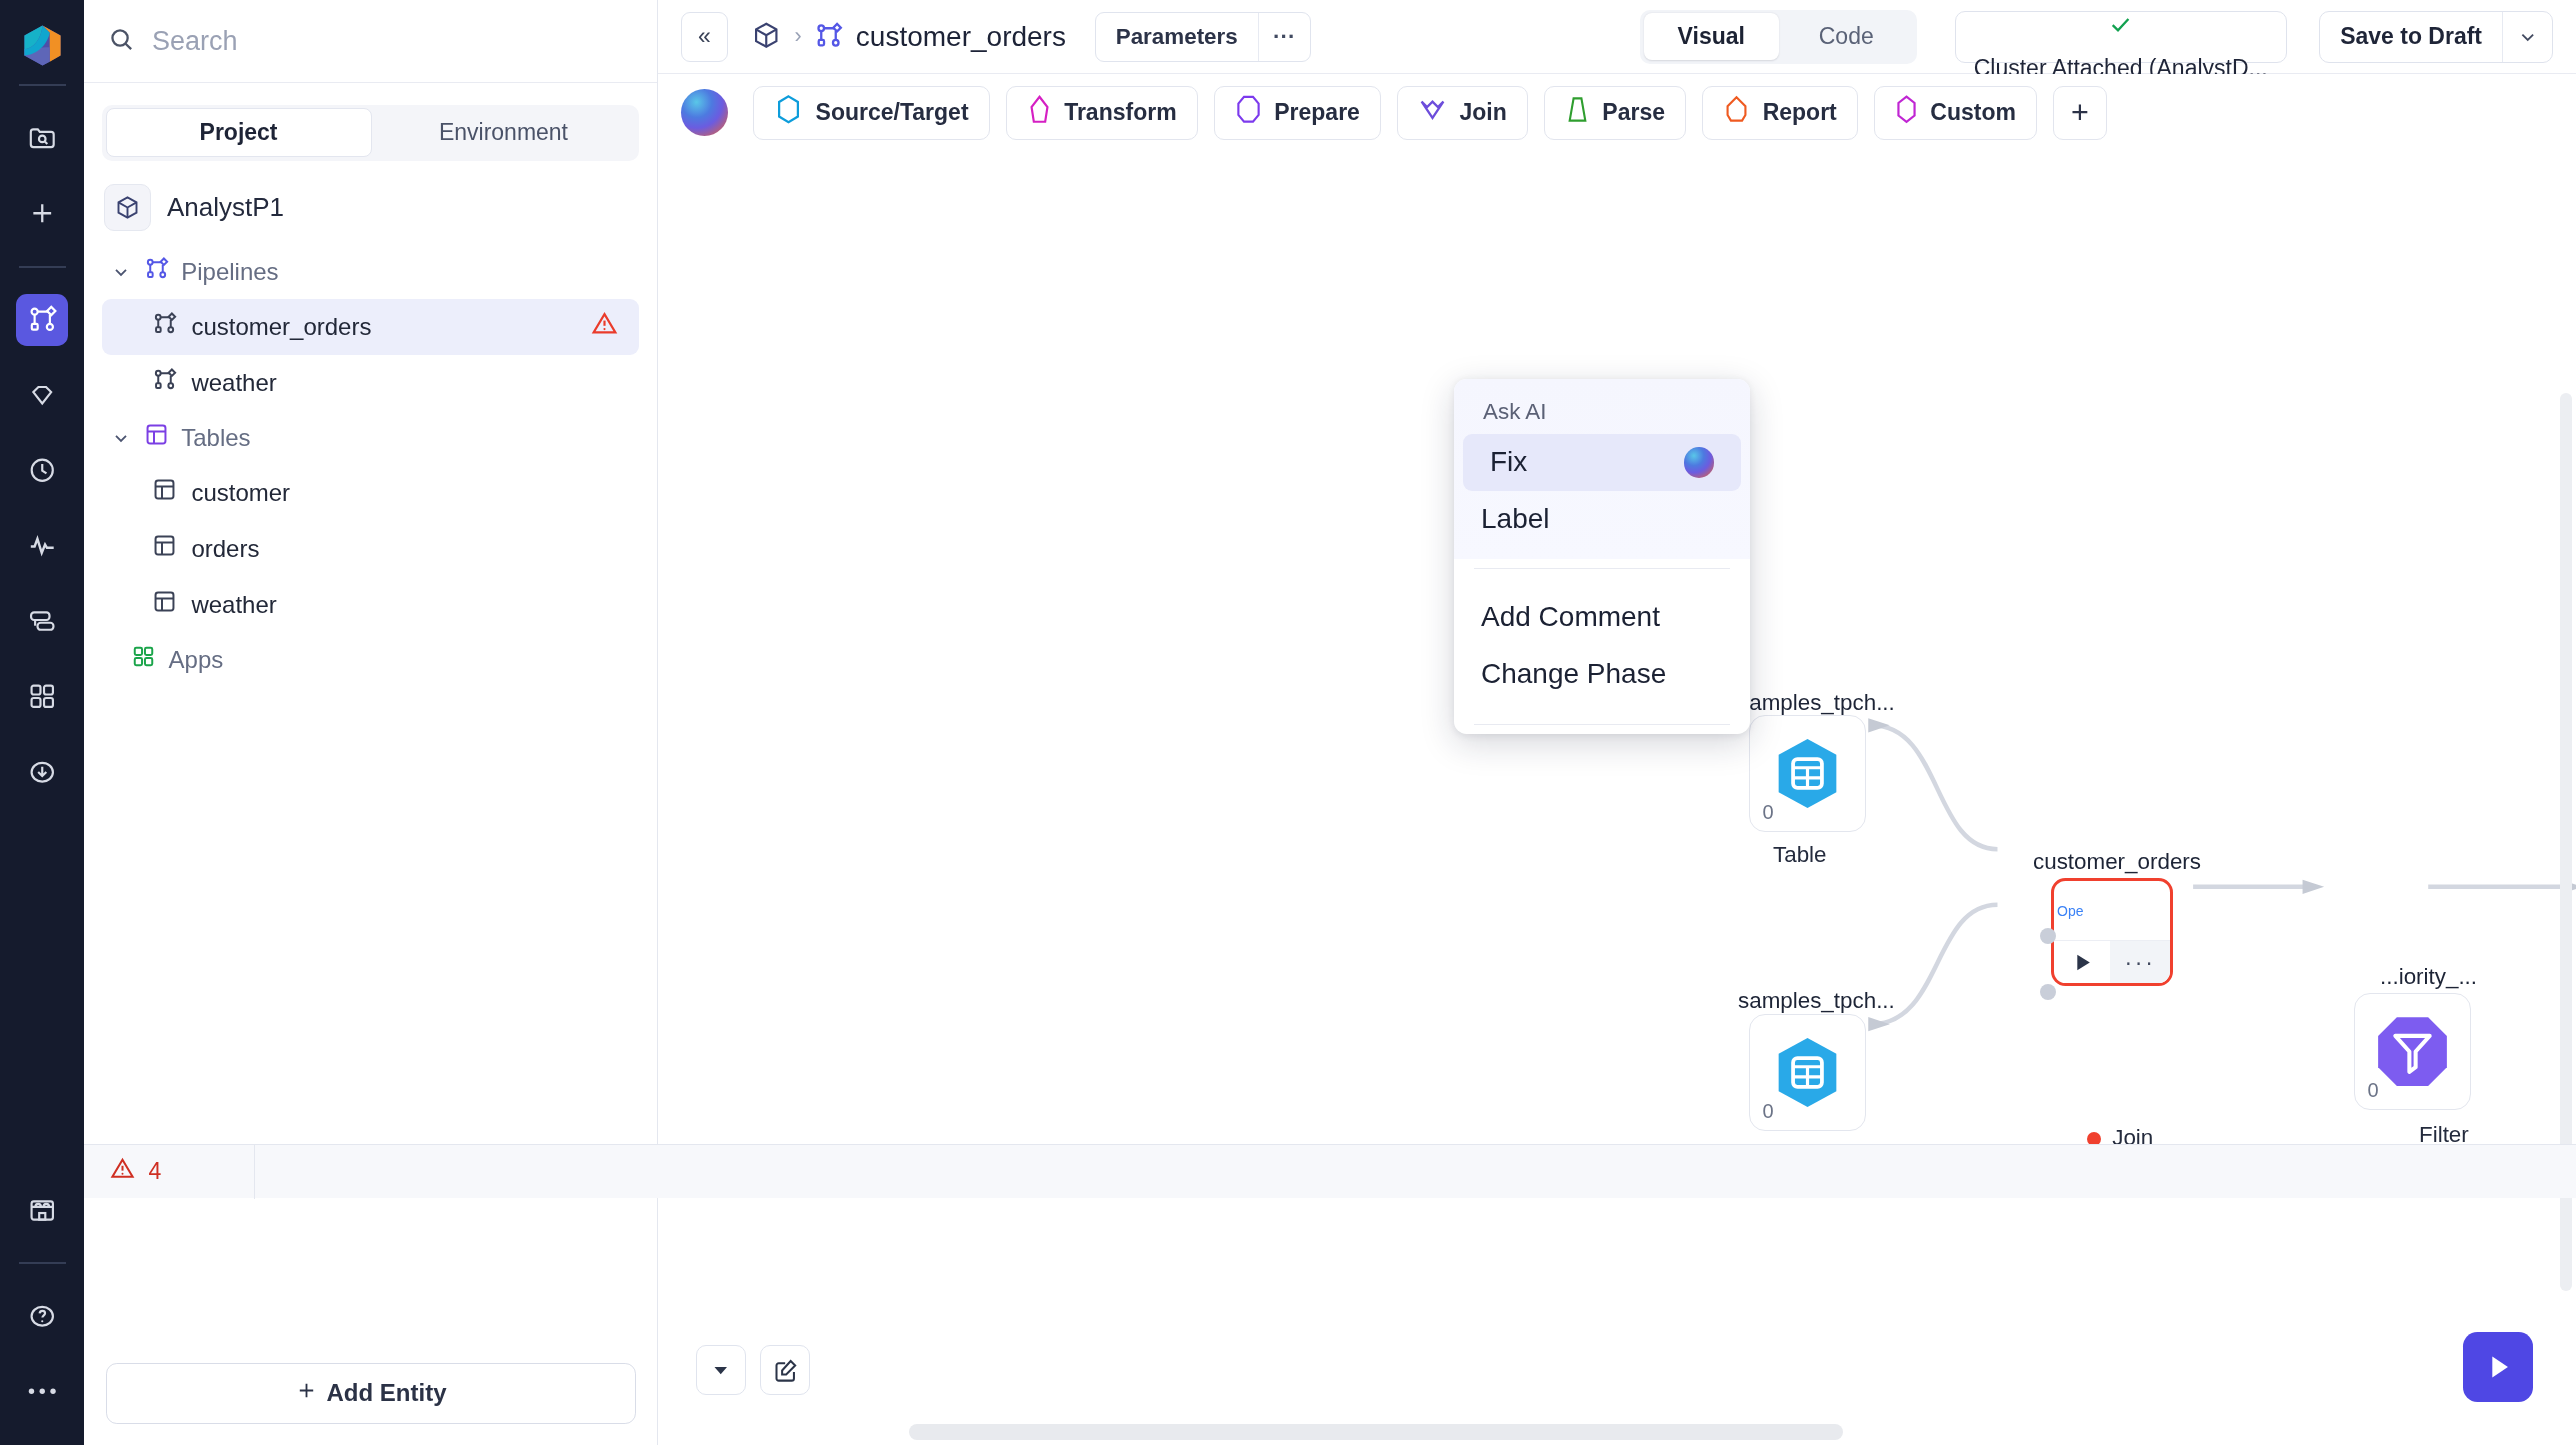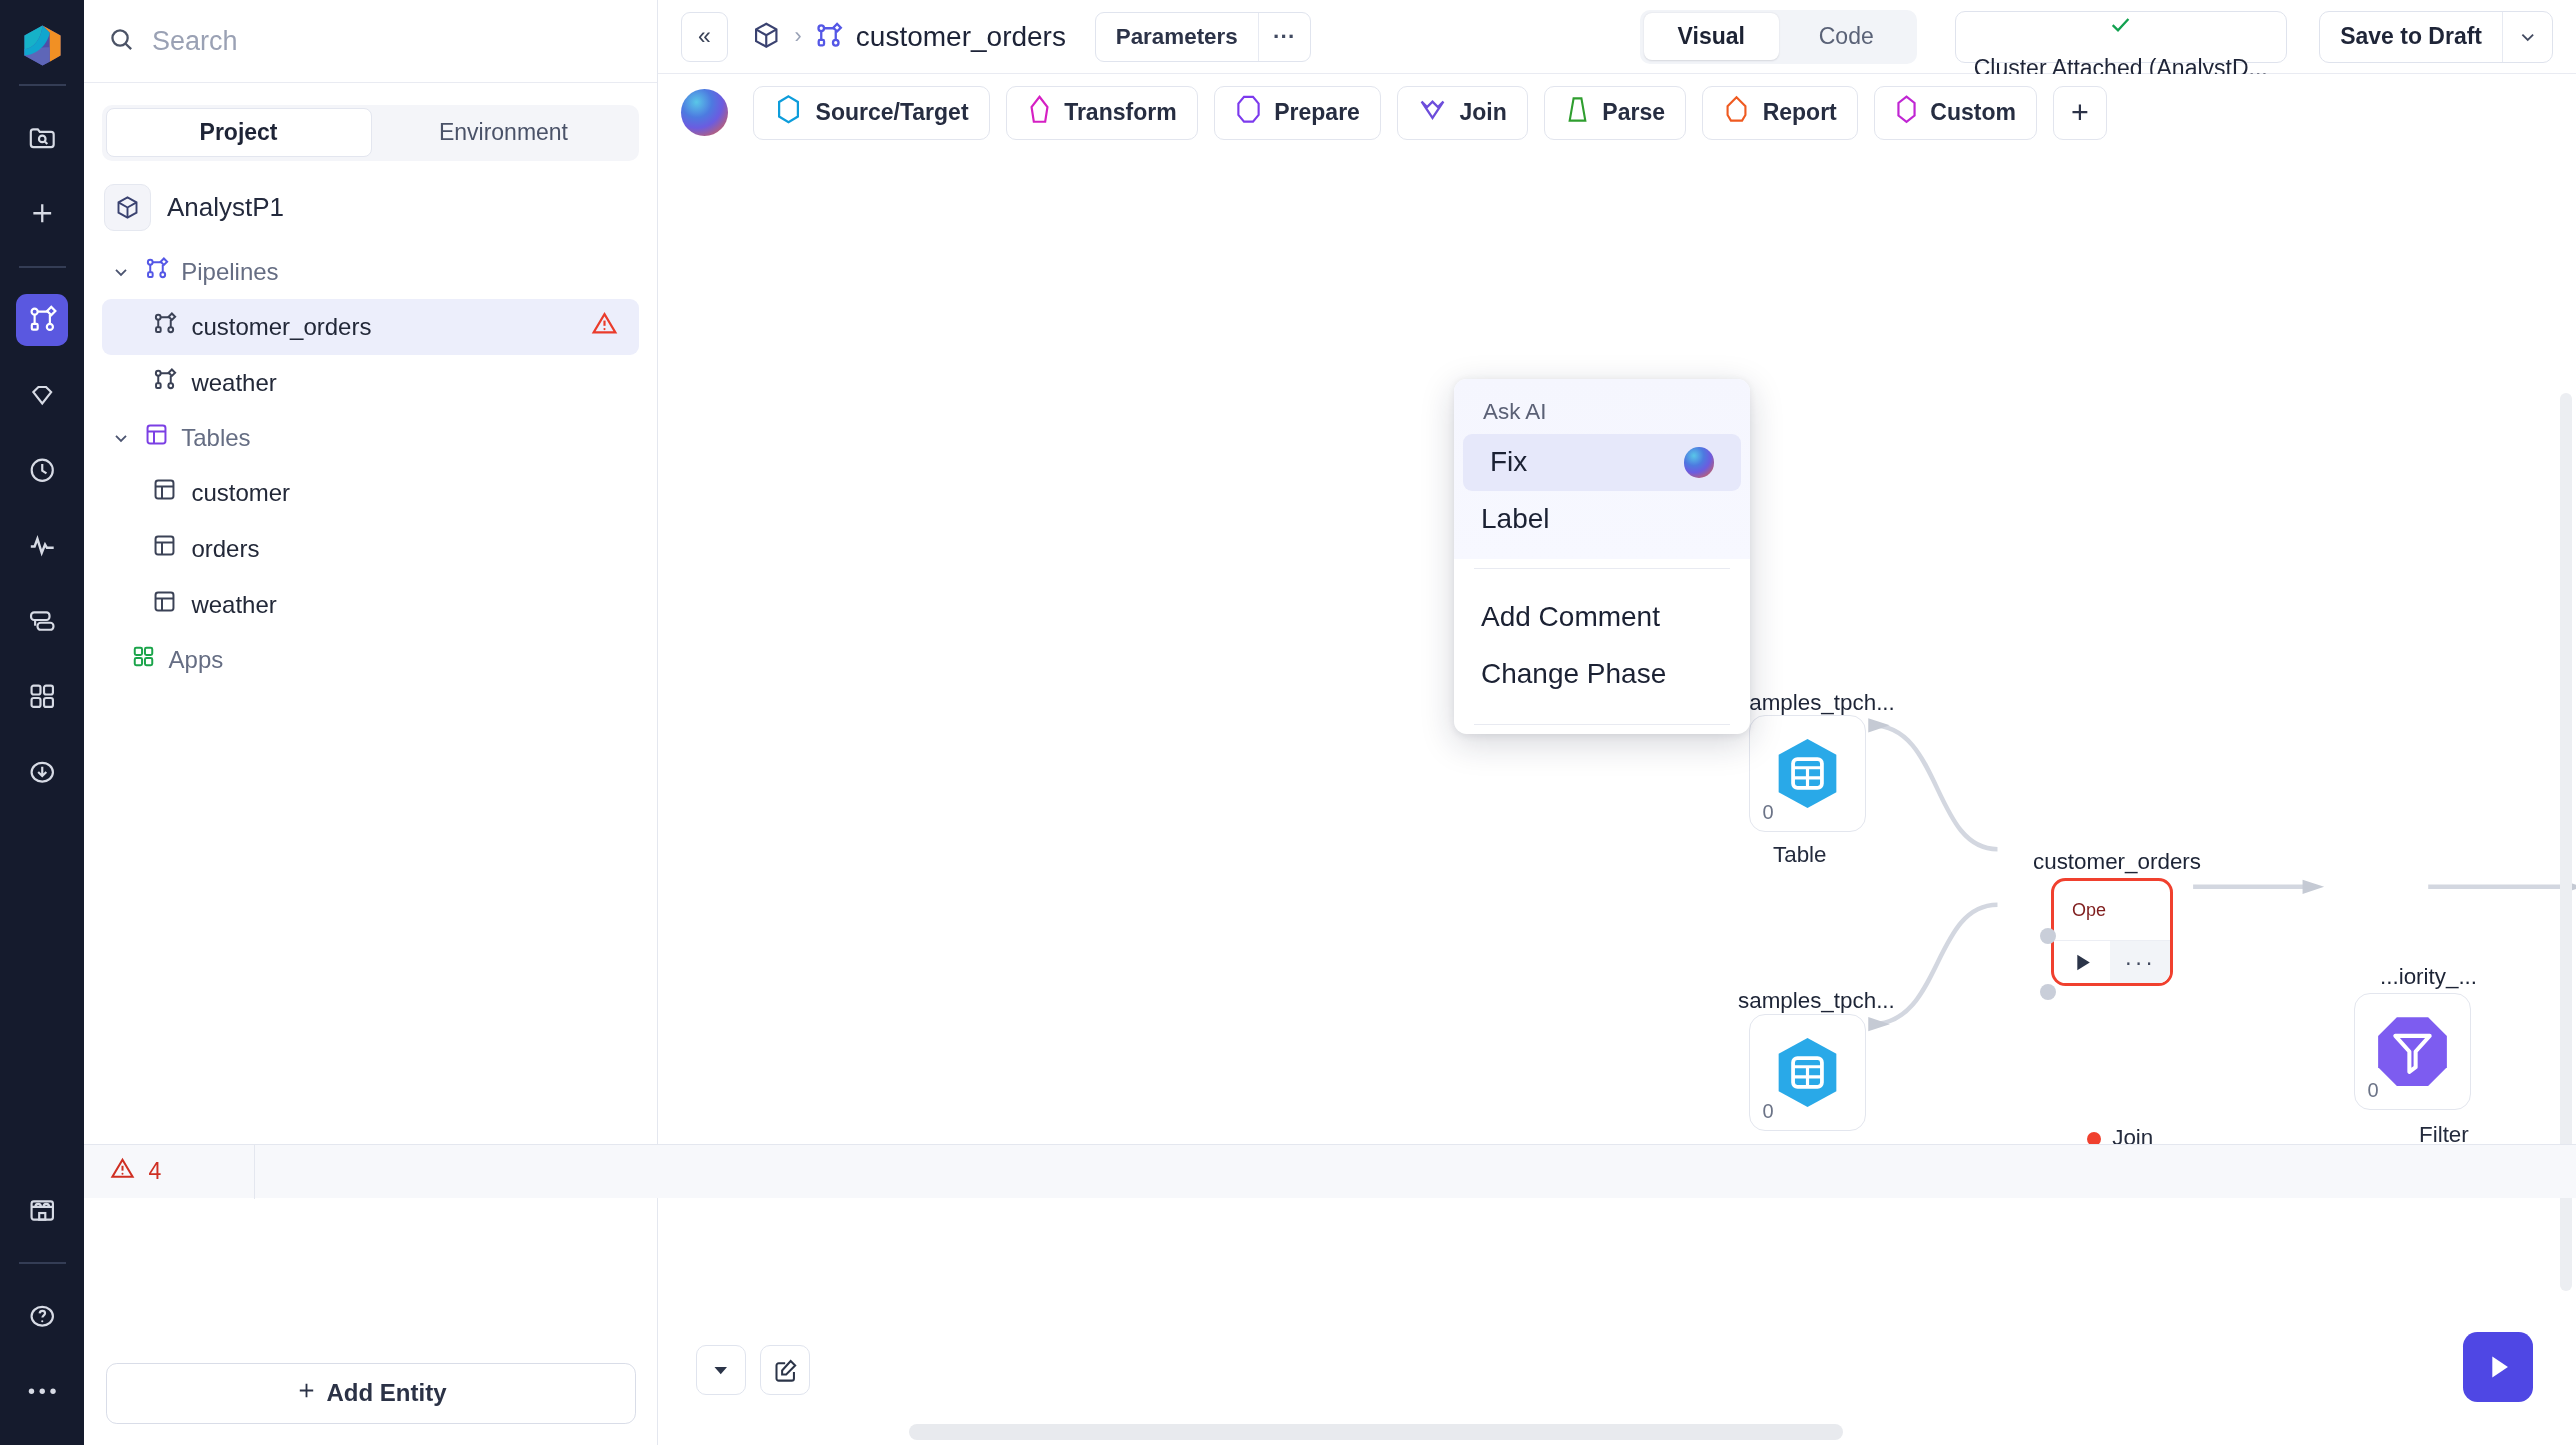--- a/index.html
+++ b/index.html
@@ -128,21 +128,21 @@
   .nodebox {
     position:absolute; width: 117px; height: 117px; border:0.9px solid #e3e6ee; border-radius: 16px;
     background:#fff; display:flex; align-items:center; justify-content:center;
   }
   .nodebox .cnt { position:absolute; left: 12.6px; bottom: 7.2px; font-size: 20px; color:#6b7387; }
   .hexicon { width: 75px; height: 75px; }
   .joinbox {
     position:absolute; width: 122px; height: 108px; border:3.6px solid #f0402e; border-radius: 14.4px;
     background:#fff; overflow:hidden; display:flex; flex-direction:column;
   }
-  .joinbox .top { flex:1; display:flex; align-items:center; padding-left: 18px; font-size:18px; color:#7f1d1d; }
+  .joinbox .top { flex:1; display:flex; align-items:center; padding-left: 3px; font-size:14px; color:#3b82f6; }
   .joinbox .bot { height: 43px; display:flex; border-top:0.9px solid #eceef4; }
   .joinbox .bot .play { width: 56px; display:flex; align-items:center; justify-content:center;}
   .joinbox .bot .dots { flex:1; display:flex; align-items:center; justify-content:center; background:#f2f4f8; color:#424a60; font-size:23px; letter-spacing:2.7px;}
   .port { position:absolute; width:16px; height:16px; border-radius:50%; background:#c9ced9; }
   .status-dot { width: 14.4px; height:14.4px; border-radius:50%; background:#f0402e; display:inline-block; margin-right: 10.8px; vertical-align: middle;}
 
   
   .cv-ctrls { position:absolute; left: 38px; bottom: 50px; display:flex; gap: 14.4px; }
   .cv-ctrl {
     width: 50px; height:50px; border:0.9px solid #e0e4ee; border-radius: 10px; background:#fff;

